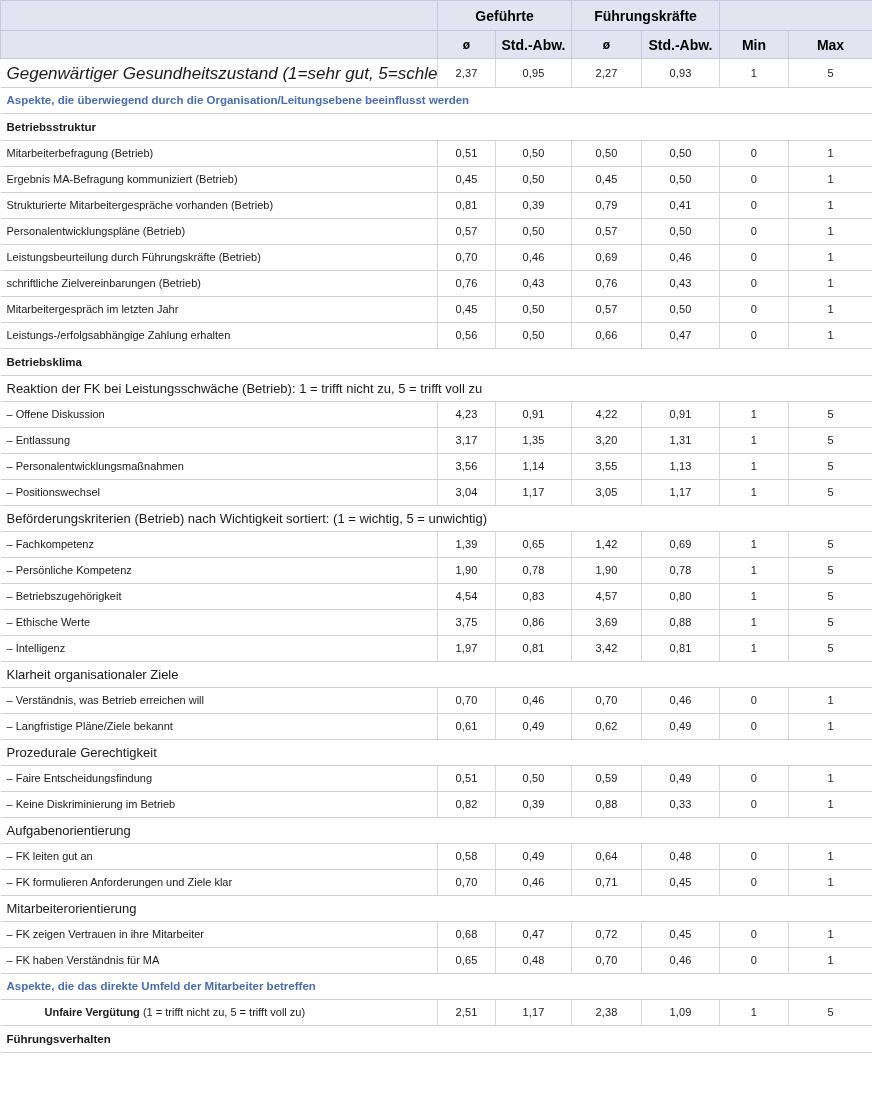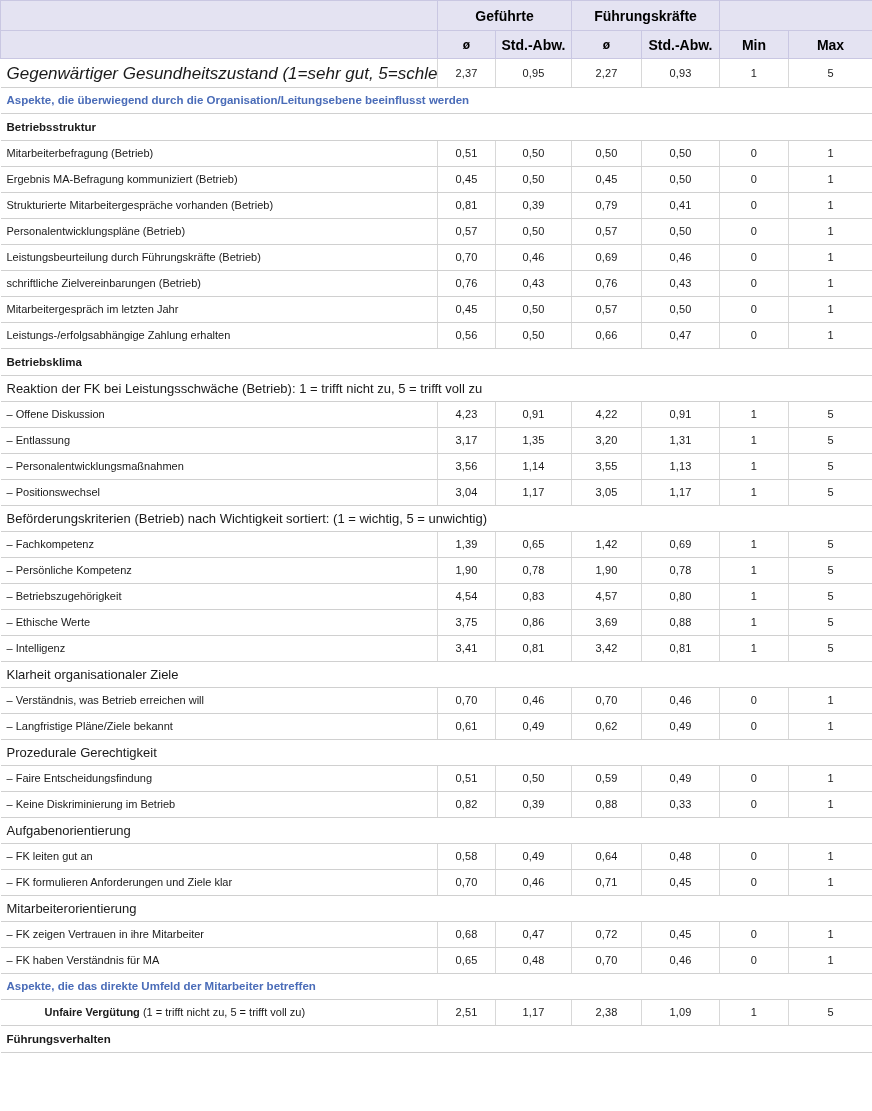--- a/index.html
+++ b/index.html
@@ -305,21 +305,21 @@
         <td class="label">– Ethische Werte</td>
         <td class="num">3,75</td>
         <td class="num">0,86</td>
         <td class="num">3,69</td>
         <td class="num">0,88</td>
         <td class="num">1</td>
         <td class="num">5</td>
       </tr>
       <tr class="data">
         <td class="label">– Intelligenz</td>
-        <td class="num">3,41</td>
+        <td class="num">1,97</td>
         <td class="num">0,81</td>
         <td class="num">3,42</td>
         <td class="num">0,81</td>
         <td class="num">1</td>
         <td class="num">5</td>
       </tr>
       <tr class="scale">
         <td colspan="7">Klarheit organisationaler Ziele</td>
       </tr>
       <tr class="data">

